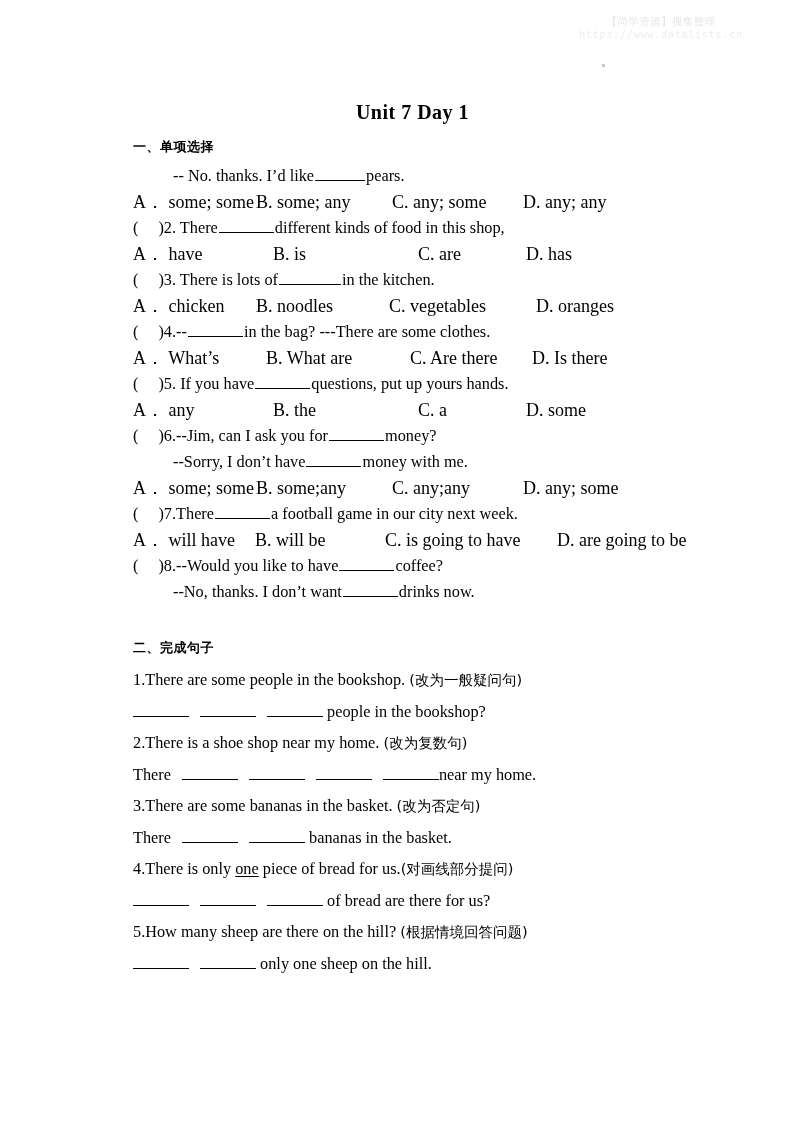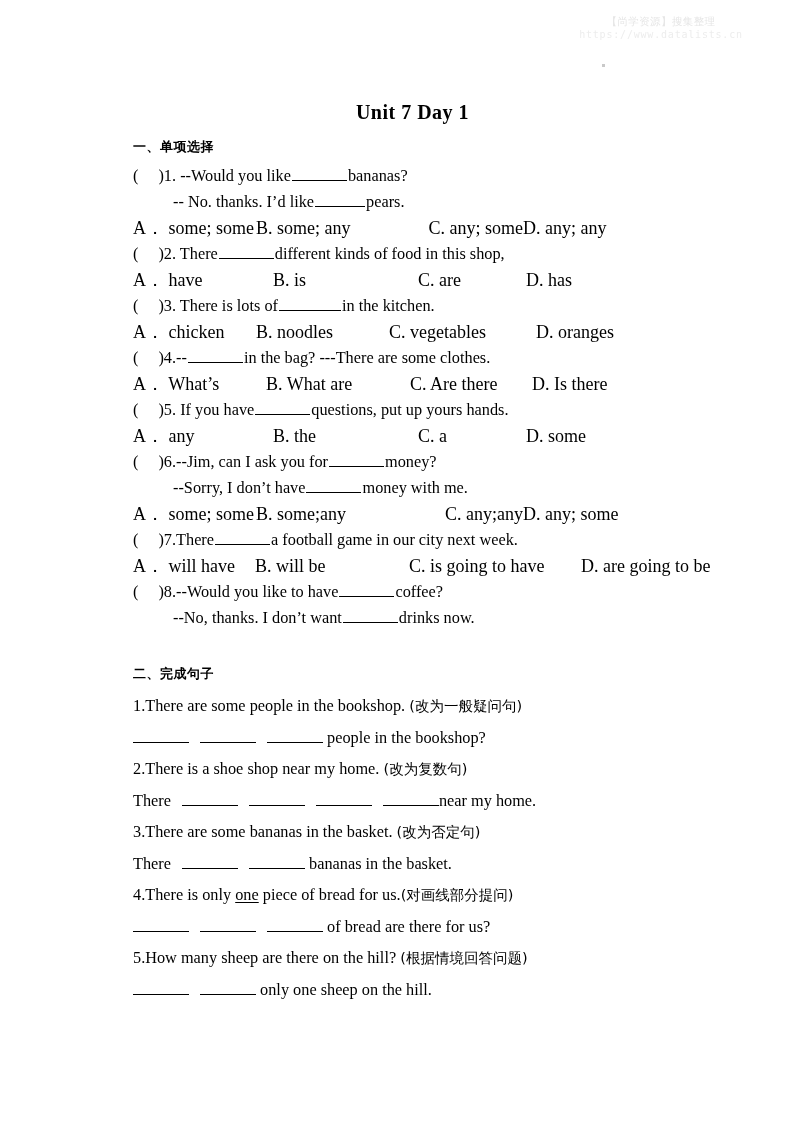--- a/index.html
+++ b/index.html
@@ -110,37 +110,37 @@
     line-height: 26px;
     display: flex;
     white-space: nowrap;
     margin: 0;
   }
   .opt-row .opt {
     flex: 0 0 auto;
   }
   .opt-row.w-a .opt:nth-child(1) { width: 123px; }
   .opt-row.w-a .opt:nth-child(2) { width: 136px; }
-  .opt-row.w-a .opt:nth-child(3) { width: 131px; text-align: right; }
+  .opt-row.w-a .opt:nth-child(3) { width: 131px; }
 
   .opt-row.w-b .opt:nth-child(1) { width: 140px; }
   .opt-row.w-b .opt:nth-child(2) { width: 145px; }
   .opt-row.w-b .opt:nth-child(3) { width: 108px; }
 
   .opt-row.w-c .opt:nth-child(1) { width: 123px; }
   .opt-row.w-c .opt:nth-child(2) { width: 133px; }
   .opt-row.w-c .opt:nth-child(3) { width: 147px; }
 
   .opt-row.w-d .opt:nth-child(1) { width: 133px; }
   .opt-row.w-d .opt:nth-child(2) { width: 144px; }
   .opt-row.w-d .opt:nth-child(3) { width: 122px; }
 
   .opt-row.w-e .opt:nth-child(1) { width: 122px; }
   .opt-row.w-e .opt:nth-child(2) { width: 130px; }
-  .opt-row.w-e .opt:nth-child(3) { width: 172px; margin-left: 24px; }
+  .opt-row.w-e .opt:nth-child(3) { width: 172px; }
 
   .opt-row.w-f .opt:nth-child(1) { width: 140px; }
   .opt-row.w-f .opt:nth-child(2) { width: 126px; }
   .opt-row.w-f .opt:nth-child(3) { width: 128px; }
 
   
   .blank {
     display: inline-block;
     border-bottom: 1.4px solid #000;
     vertical-align: baseline;
@@ -203,21 +203,20 @@
   </div>
 
   <div class="stray-dot"></div>
 
   <div class="doc-title">Unit 7 Day 1</div>
 
   <div class="content">
 
     <div class="section-heading">一、单项选择</div>
 
-    <p class="q-line"><span class="paren"><span>(</span><span class="gap"></span><span>)1.</span></span> <span>--Would you like</span><span class="blank w55"></span><span>bananas?</span></p>
     <p class="q-line indent"><span>-- No. thanks. I’d like</span><span class="blank w50"></span><span>pears.</span></p>
     <div class="opt-row w-a">
       <span class="opt">A． some; some</span>
       <span class="opt">B. some; any</span>
       <span class="opt">C. any; some</span>
       <span class="opt">D. any; any</span>
     </div>
 
     <p class="q-line"><span class="paren"><span>(</span><span class="gap"></span><span>)2.</span></span> <span>There</span><span class="blank w55"></span><span>different kinds of food in this shop,</span></p>
     <div class="opt-row w-b">

